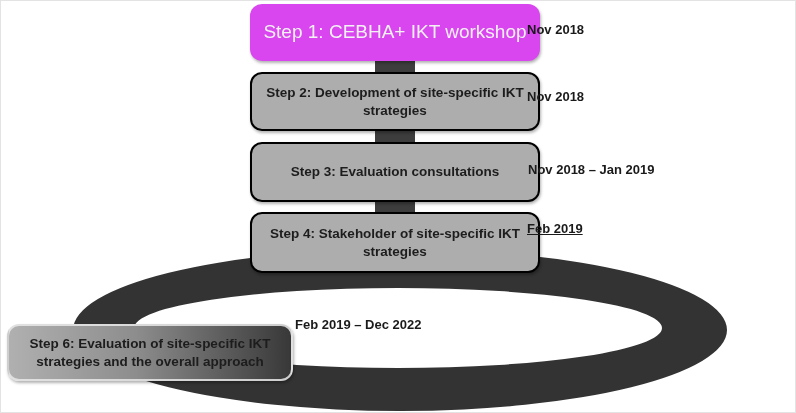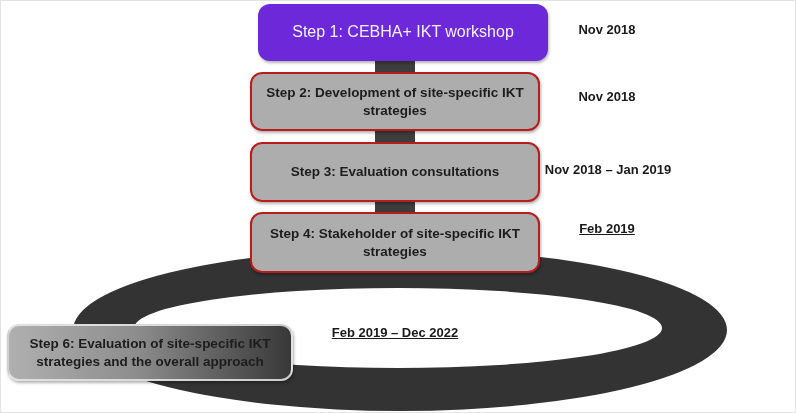--- a/index.html
+++ b/index.html
@@ -20,49 +20,49 @@
     position:absolute;z-index:2;
     display:flex;align-items:center;justify-content:center;
     text-align:center;
     border-radius:12px;
     font-weight:bold;font-size:13.5px;line-height:1.3;
     color:#1d1d1d;
     padding:2px 8px;box-sizing:border-box;
     box-shadow:1px 2px 3px rgba(0,0,0,0.30);
   }
   .box-dark{
-    left:258px;top:4px;width:290px;height:57px;
-    background:#6d28d9;color:#f2f2f2;
-    font-weight:normal;font-size:16px;
+    left:250px;top:4px;width:290px;height:57px;
+    background:#d946ef;color:#f2f2f2;
+    font-weight:normal;font-size:19px;
     border:none;
   }
   .box-gray{
     background:#adadad;
-    border:2px solid #b91c1c;
+    border:2px solid #000000;
   }
   .box-2{left:250px;top:72px;width:290px;height:59px;}
   .box-3{left:250px;top:142px;width:290px;height:60px;}
   .box-4{left:250px;top:212px;width:290px;height:61px;}
   .box-6{
     left:7px;top:309px;width:286px;height:57px;
     background:linear-gradient(to right,#b0b0b0 0%,#8d8d8d 45%,#383838 100%);
     border:2px solid rgba(233,233,233,0.85);
     margin-top:15px;
   }
   .box-5{left:506px;top:308px;width:285px;height:59px;}
   .date-label{
     position:absolute;z-index:3;
     font-weight:bold;font-size:13px;color:#1a1a1a;
-    text-align:center;white-space:nowrap;
+    white-space:nowrap;
   }
   .date-1{left:527px;top:22px;width:160px;}
   .date-2{left:527px;top:89px;width:160px;}
   .date-3{left:528px;top:162px;width:160px;}
   .date-4{left:527px;top:221px;width:160px;text-decoration:underline;}
-  .date-cycle{left:295px;top:325px;width:200px;text-decoration:underline;}
+  .date-cycle{left:295px;top:317px;width:200px;}
 </style>
 </head>
 <body>
 
 <div class="stage">
 
   <svg class="ring-svg" width="796" height="413" viewBox="0 0 796 413" aria-hidden="true">
     <path fill-rule="evenodd" d="M 73,330 a 327,81 0 1,0 654,0 a 327,81 0 1,0 -654,0 z
              M 134,328 a 264,40 0 1,0 528,0 a 264,40 0 1,0 -528,0 z" fill="#333333"></path>
   </svg>

